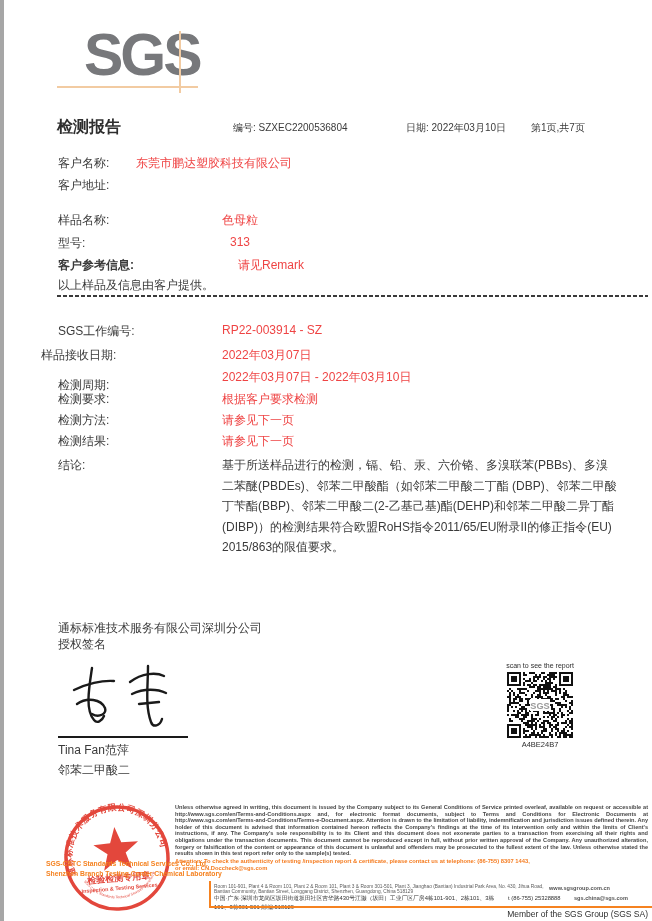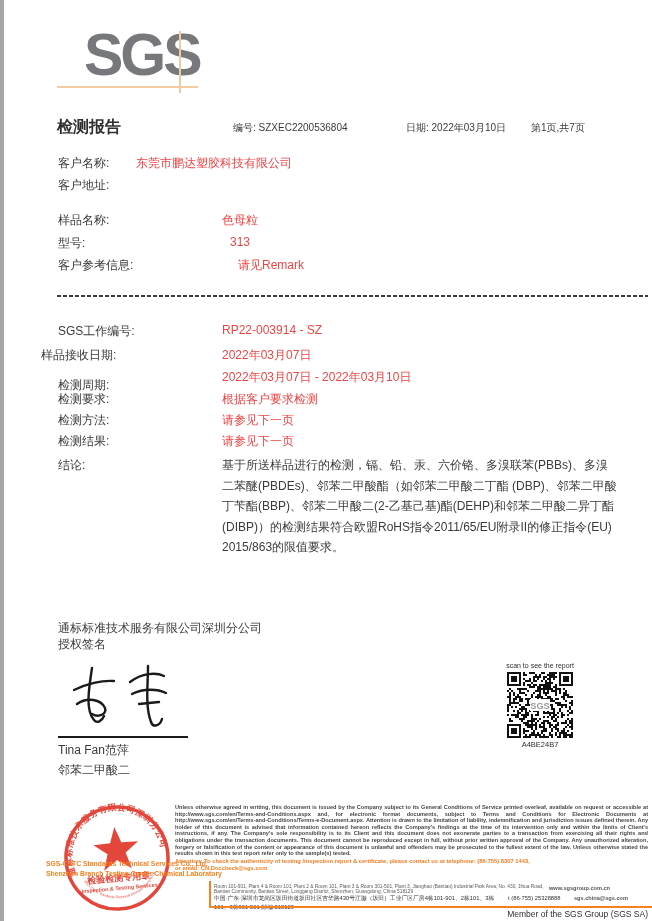--- a/index.html
+++ b/index.html
@@ -61,23 +61,24 @@
   <div class="abs val" style="left:136px;top:155px;">东莞市鹏达塑胶科技有限公司</div>
 
   <div class="abs lbl" style="left:58px;top:177px;">客户地址:</div>
 
   <div class="abs lbl" style="left:58px;top:212px;">样品名称:</div>
   <div class="abs val" style="left:222px;top:212px;">色母粒</div>
 
   <div class="abs lbl" style="left:58px;top:235px;">型号:</div>
   <div class="abs val" style="left:222px;top:235px;margin-left:8px;">313</div>
 
-  <div class="abs lbl" style="left:58px;top:257px;">客户参考信息:</div>
+  <div class="abs lbl" style="left:58px;top:257px;font-weight:bold;">客户参考信息:</div>
   <div class="abs val" style="left:222px;top:257px;margin-left:16px;">请见Remark</div>
 
+  <div class="abs lbl" style="left:58px;top:277px;">以上样品及信息由客户提供。</div>
 
   <div class="abs dashed-sep"></div>
 
   <div class="abs lbl" style="left:58px;top:323px;">SGS工作编号:</div>
   <div class="abs val" style="left:222px;top:323px;">RP22-003914 - SZ</div>
 
   <div class="abs lbl" style="left:41px;top:347px;">样品接收日期:</div>
   <div class="abs val" style="left:222px;top:347px;">2022年03月07日</div>
 
   <div class="abs lbl" style="left:58px;top:369px;margin-top:8px;">检测周期:</div>

